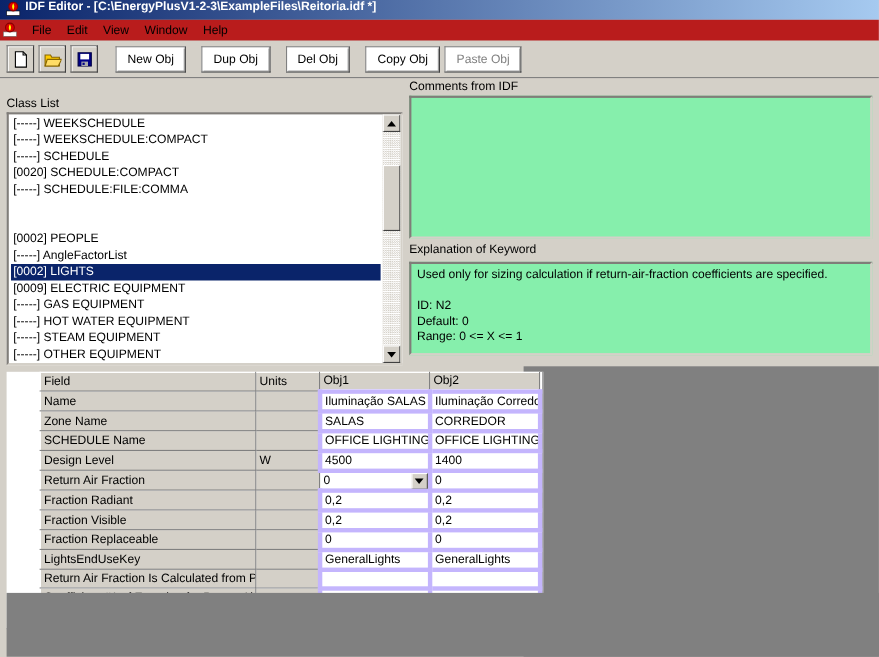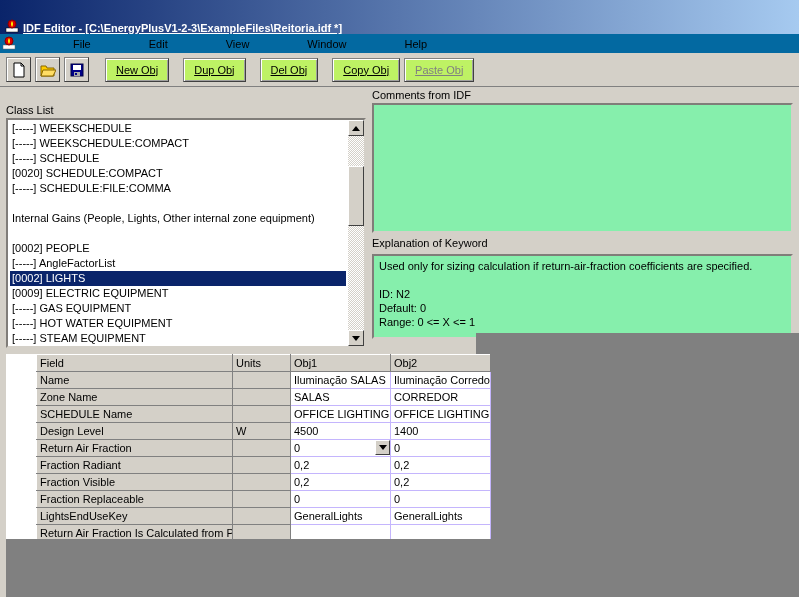--- a/index.html
+++ b/index.html
@@ -1,45 +1,45 @@
 <!DOCTYPE html>
 <html><head>
 <meta charset="utf-8">
 <style>
 * { box-sizing: border-box; margin: 0; padding: 0; }
 body { font-family: "Tahoma", "Microsoft Sans Serif", sans-serif; font-size: 11px; background: #d4d0c8; width: 799px; height: 597px; overflow: hidden; }
-.titlebar { background: linear-gradient(to right, #0a246a, #a6caf0); color: #fff; font-weight: bold; height: 34px; display: flex; align-items: flex-end; padding: 0 4px; text-decoration: underline; }
+.titlebar { background: linear-gradient(to right, #0a246a, #a6caf0); color: #fff; font-weight: bold; height: 18px; display: flex; align-items: flex-start; padding: 0 4px; }
 .titlebar .icon { width: 16px; height: 16px; margin-right: 3px; display: flex; align-items: center; justify-content: center; }
-.menubar { background: #0369a1; height: 19px; display: flex; align-items: center; padding: 0 2px; gap: 44px; }
+.menubar { background: #b91c1c; height: 19px; display: flex; align-items: center; padding: 0 2px; }
 .menubar .mdi-icon { width: 16px; height: 16px; margin-right: 4px; }
 .menubar .menu-item { padding: 2px 7px; cursor: default; }
 .toolbar { background: #d4d0c8; padding: 3px 6px; border-bottom: 1px solid #808080; display: flex; align-items: center; gap: 4px; height: 34px; }
 .tb-btn { width: 25px; height: 25px; border: 1px solid #808080; border-right-color: #404040; border-bottom-color: #404040; background: #d4d0c8; display: flex; align-items: center; justify-content: center; cursor: pointer; box-shadow: inset 1px 1px 0 #fff; }
-.txt-btn { height: 24px; padding: 0 10px; border: 1px solid #808080; border-right-color: #404040; border-bottom-color: #404040; background: #bef264; display: flex; align-items: center; cursor: pointer; box-shadow: inset 1px 1px 0 #fff, inset -1px -1px 0 #a0a0a0; font-size: 11px; text-decoration: underline; }
+.txt-btn { height: 24px; padding: 0 10px; border: 1px solid #808080; border-right-color: #404040; border-bottom-color: #404040; background: #ffffff; display: flex; align-items: center; cursor: pointer; box-shadow: inset 1px 1px 0 #fff, inset -1px -1px 0 #a0a0a0; font-size: 11px; }
 .txt-btn.disabled { color: #808080; }
 .content { display: flex; gap: 6px; padding: 2px 6px; }
 .pane-left { flex: 0 0 360px; margin-top: 15px; }
 .pane-right { flex: 1; }
 .pane-label { font-size: 11px; margin-bottom: 2px; display: block; }
 .listbox { border: 2px inset #d4d0c8; background: #fff; height: 230px; position: relative; overflow: hidden; }
 .listbox-inner { position: absolute; top: 0; left: 0; right: 16px; bottom: 0; padding: 1px 2px; }
 .list-item { white-space: nowrap; padding: 0 2px; line-height: 15px; cursor: default; }
 .list-item.selected { background: #0a246a; color: #fff; }
 .list-item.blank { height: 15px; }
 .scrollbar { position: absolute; right: 0; top: 0; width: 16px; height: 100%; background: #d4d0c8; }
 .scroll-btn { width: 16px; height: 16px; background: #d4d0c8; border: 1px solid #fff; border-right-color: #404040; border-bottom-color: #404040; display: flex; align-items: center; justify-content: center; }
 .scroll-track { background: repeating-conic-gradient(#d4d0c8 0% 25%, #fff 0% 50%) 0/2px 2px; position: absolute; top: 16px; bottom: 16px; left: 0; right: 0; }
 .scroll-thumb { position: absolute; left: 0; width: 16px; background: #d4d0c8; border: 1px solid #fff; border-right-color: #404040; border-bottom-color: #404040; }
 .scrollbar .scroll-btn.down { position: absolute; bottom: 0; }
 .textbox { border: 2px inset #d4d0c8; background: #86efac; padding: 3px 5px; font-size: 11px; }
 .comments-box { height: 130px; }
 .explanation-box { height: 85px; margin-top: 5px; line-height: 14px; }
 .grid-wrap { margin: 4px 6px 0 6px; }
 .grid { border-collapse: collapse; background: #fff; font-size: 11px; display: inline-block; border-right: 1px solid #808080; border-bottom: 1px solid #808080; padding-left: 30px; }
-.grid th, .grid td { border: 1px solid #c4b5fd; text-align: left; padding: 1px 3px; height: 17px; vertical-align: middle; overflow: hidden; white-space: nowrap; }
+.grid th, .grid td { border: 4px solid #c4b5fd; text-align: left; padding: 1px 3px; height: 17px; vertical-align: middle; overflow: hidden; white-space: nowrap; }
 .grid th { background: #d4d0c8; font-weight: normal; border-top: 1px solid #fff; border-left: 1px solid #fff; border-right: 1px solid #808080; border-bottom: 1px solid #808080; }
 .grid .row-head { background: #d4d0c8; border-top: 1px solid #fff; border-left: 1px solid #fff; border-right: 1px solid #808080; border-bottom: 1px solid #808080; }
 .col-field { width: 196px; max-width: 196px; }
 .col-units { width: 58px; max-width: 58px; }
 .col-obj { width: 100px; max-width: 100px; }
 .cell-dd { position: relative; padding-right: 16px !important; border: 1px dotted #000 !important; }
 .cell-dd .dd-arrow { position: absolute; right: 0; top: 0; width: 15px; height: 15px; background: #d4d0c8; border: 1px solid #fff; border-right-color: #404040; border-bottom-color: #404040; display: flex; align-items: center; justify-content: center; }
 .bottom-area { background: #808080; position: absolute; left: 476px; top: 333px; right: 0; bottom: 0; }
 .bottom-strip { background: #808080; position: absolute; left: 6px; right: 0; bottom: 0; height: 58px; }
 .triangle-up { width: 0; height: 0; border-left: 4px solid transparent; border-right: 4px solid transparent; border-bottom: 5px solid #000; }
@@ -110,21 +110,20 @@
   <div class="pane-left">
     <span class="pane-label">Class List</span>
     <div class="listbox">
       <div class="listbox-inner" id="class-list-inner">
           <div class="list-item">[-----]  WEEKSCHEDULE</div>
           <div class="list-item">[-----]  WEEKSCHEDULE:COMPACT</div>
           <div class="list-item">[-----]  SCHEDULE</div>
           <div class="list-item">[0020]  SCHEDULE:COMPACT</div>
           <div class="list-item">[-----]  SCHEDULE:FILE:COMMA</div>
           <div class="list-item blank"></div>
-          <div class="list-item">Internal Gains (People, Lights, Other internal zone equipment)</div>
           <div class="list-item blank"></div>
           <div class="list-item">[0002]  PEOPLE</div>
           <div class="list-item">[-----]  AngleFactorList</div>
           <div class="list-item selected">[0002]  LIGHTS</div>
           <div class="list-item">[0009]  ELECTRIC EQUIPMENT</div>
           <div class="list-item">[-----]  GAS EQUIPMENT</div>
           <div class="list-item">[-----]  HOT WATER EQUIPMENT</div>
           <div class="list-item">[-----]  STEAM EQUIPMENT</div>
           <div class="list-item">[-----]  OTHER EQUIPMENT</div>
         </div>

